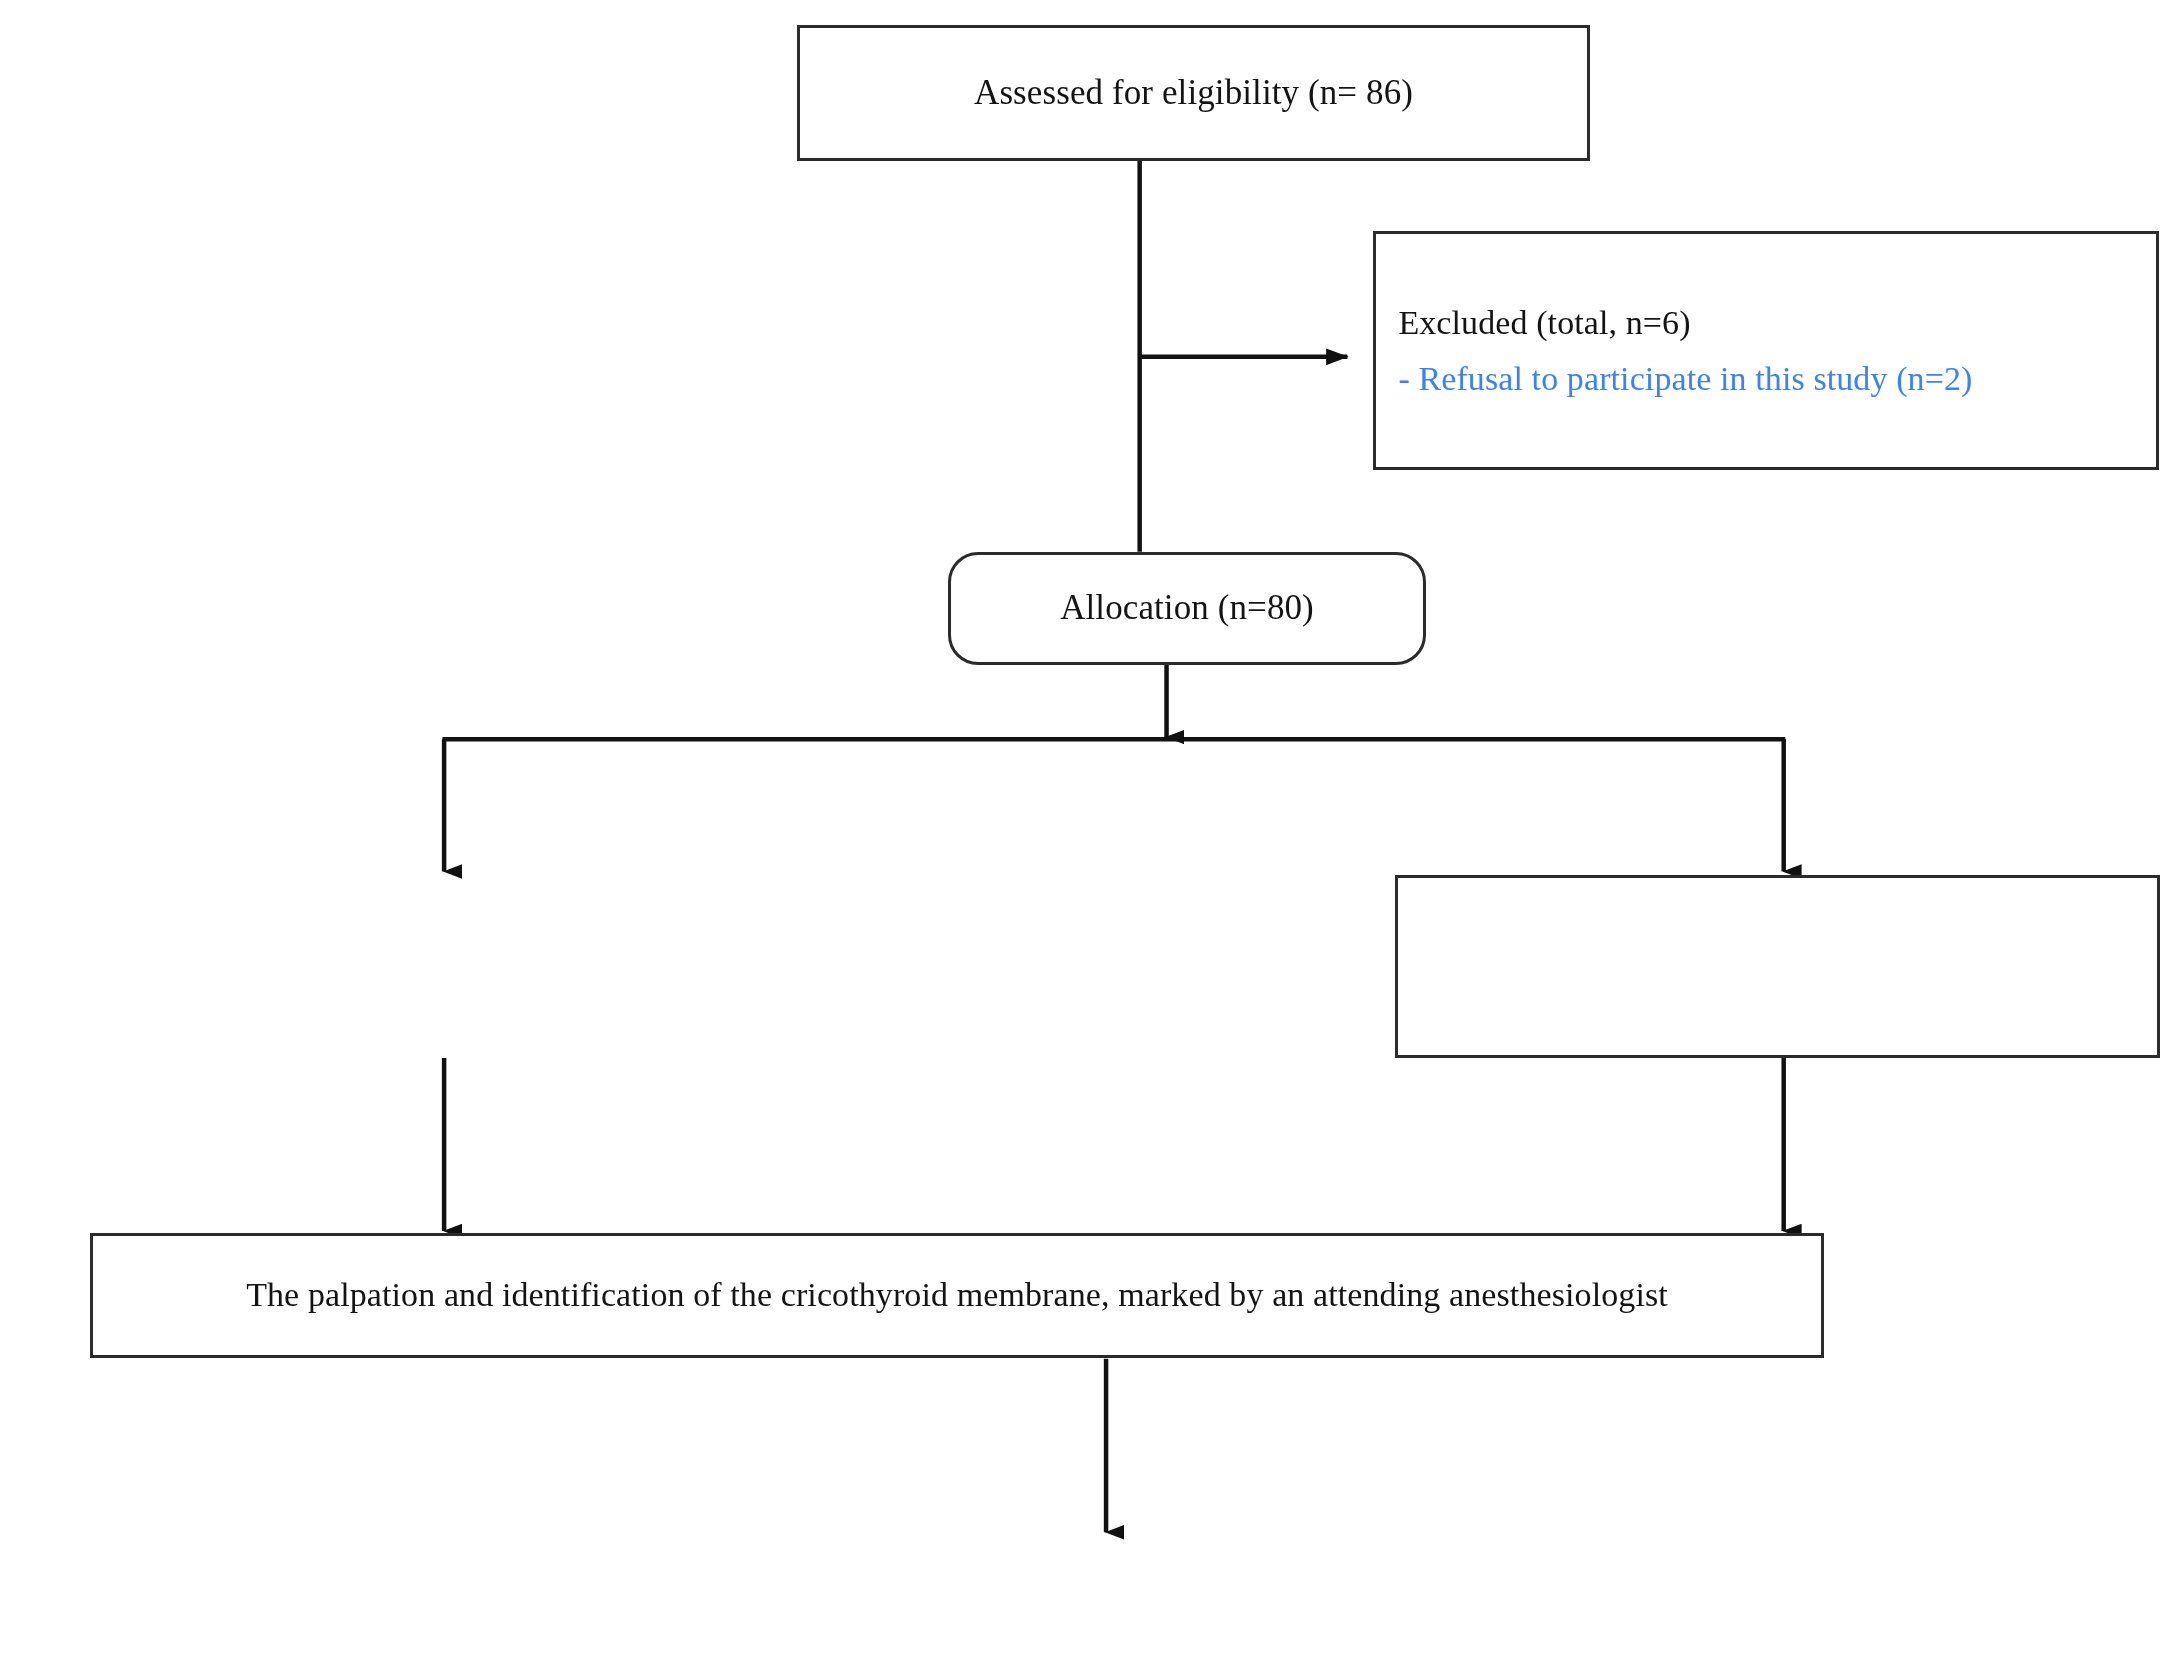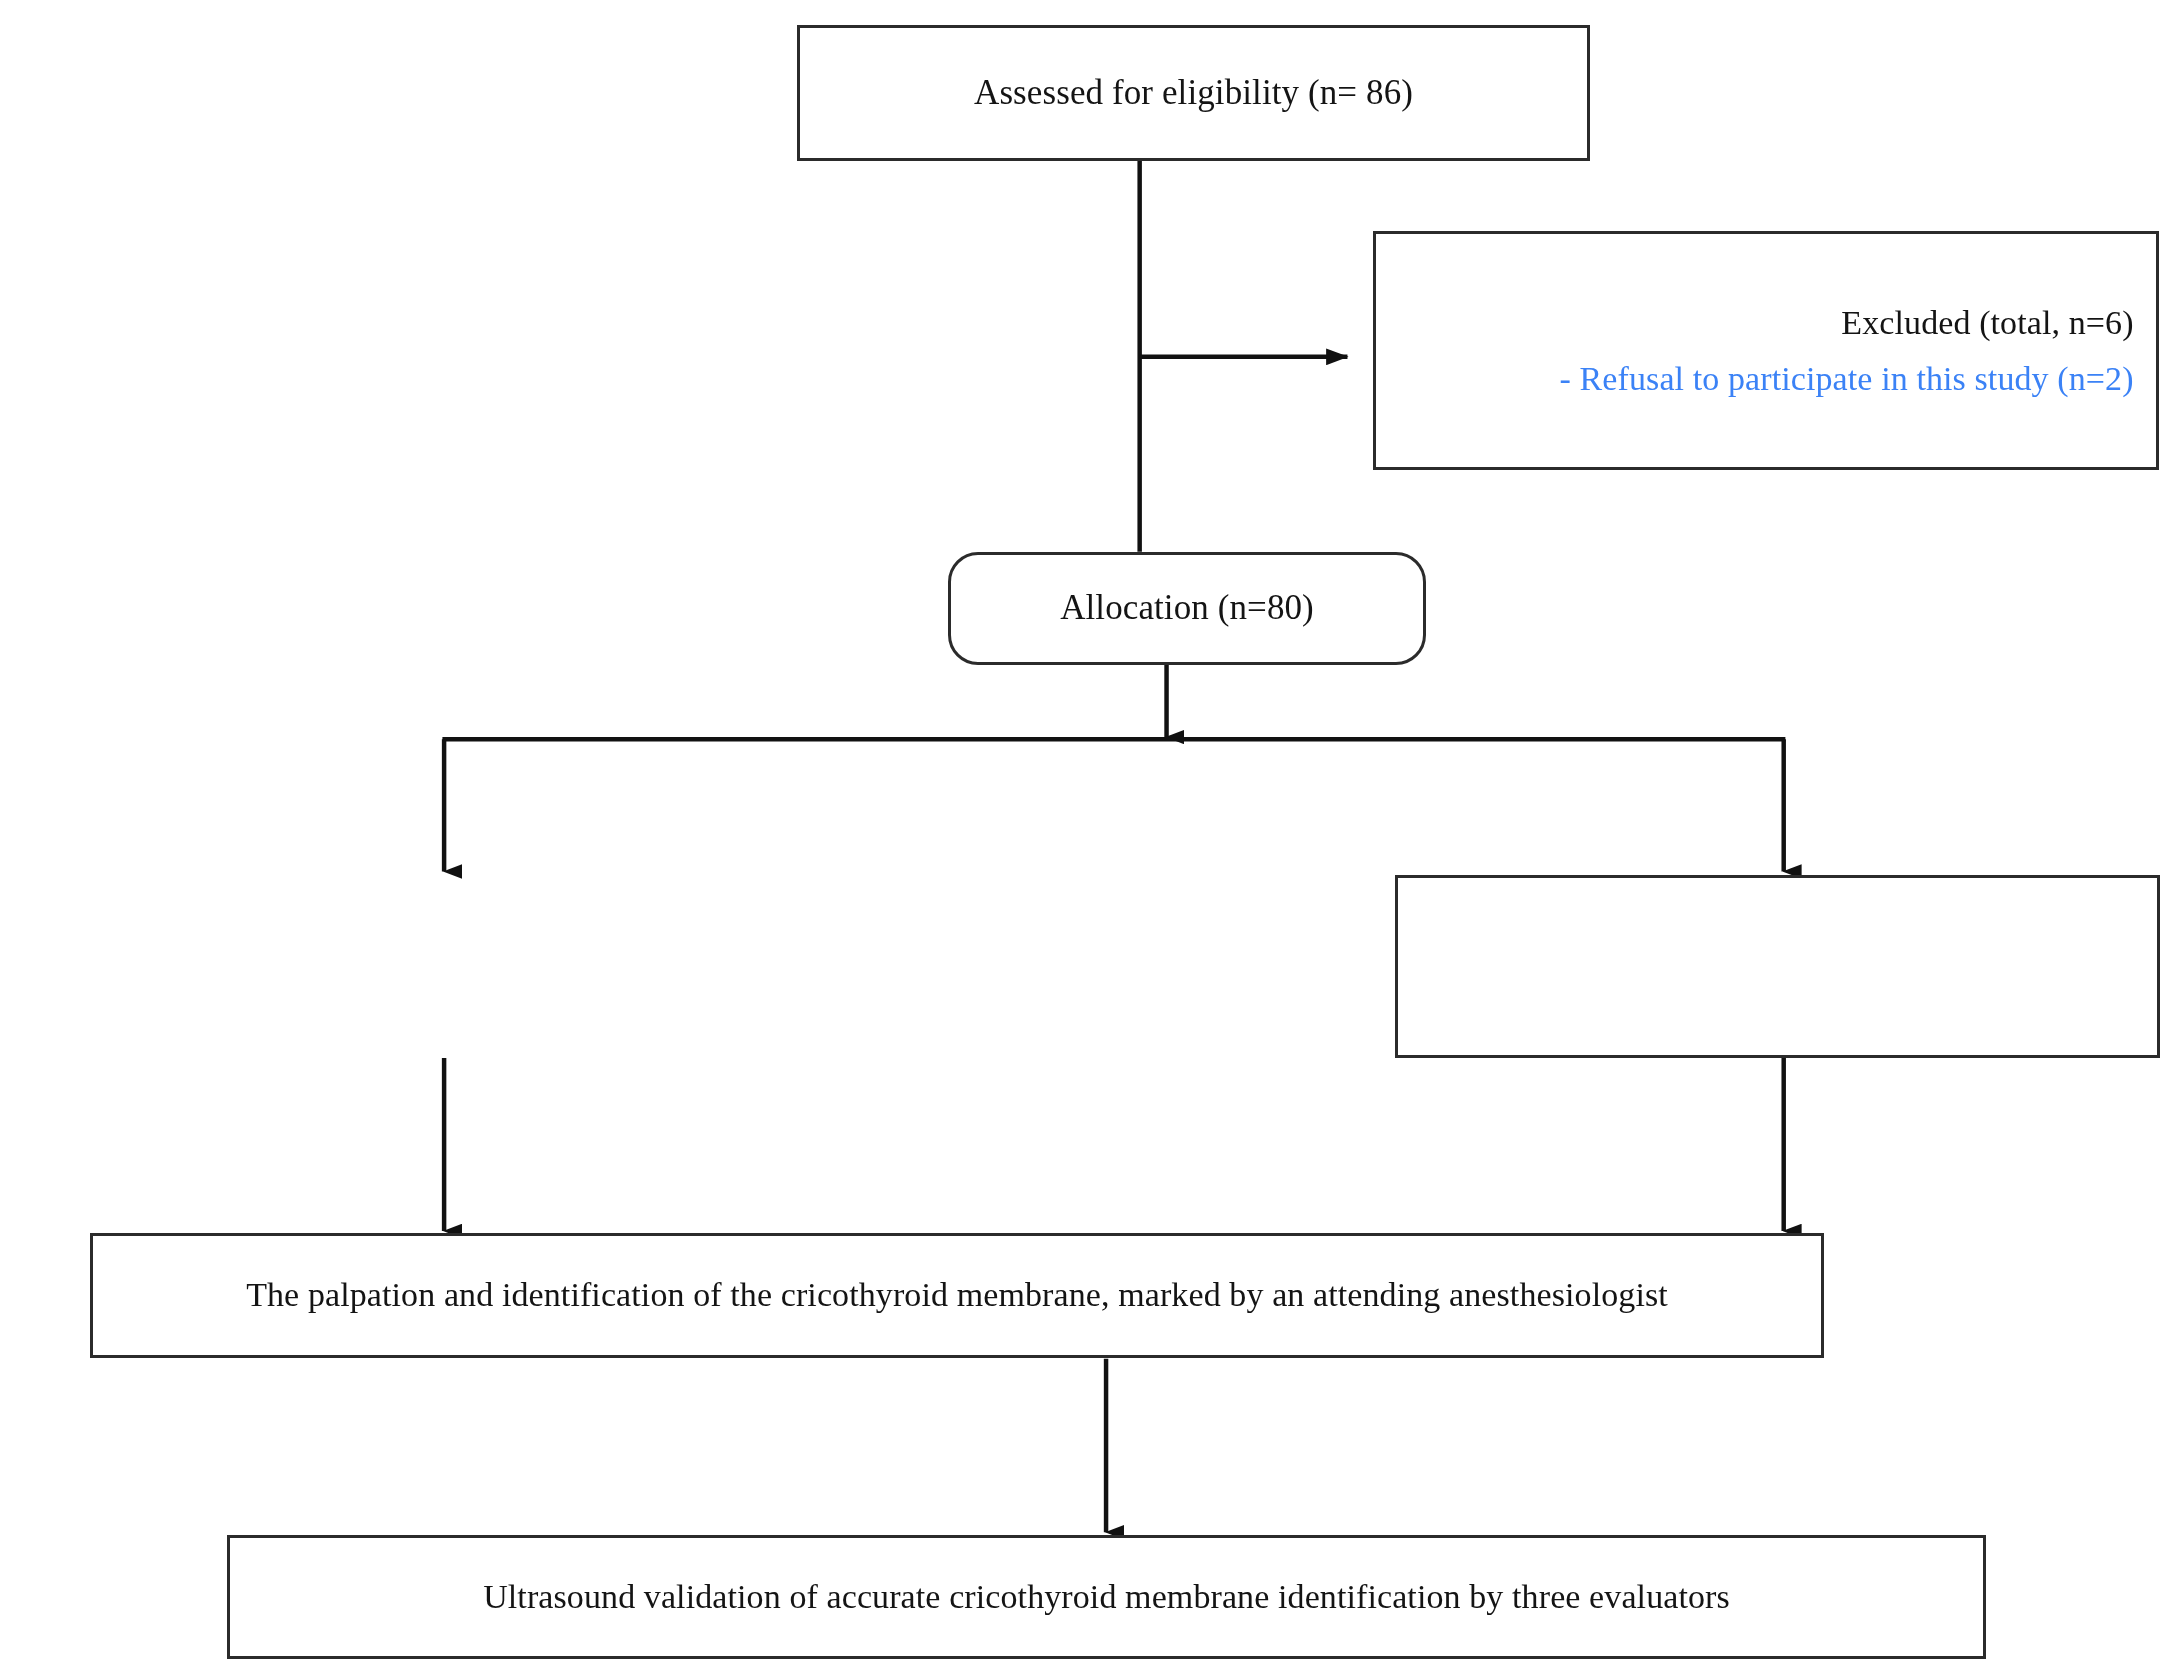--- a/index.html
+++ b/index.html
@@ -21,21 +21,21 @@
     justify-content:center;
   }
   .node .txt{
     font-size:35px;
     line-height:1.55;
     letter-spacing:0.1px;
     text-align:center;
     padding:0 13.4px;
     color:#141414;
   }
-  .node.left-al .txt{text-align:right;width:100%;padding:0 22.4px;}
+  .node.left-al .txt{text-align:left;width:100%;padding:0 22.4px;}
 
   
   #box-assessed{left:797px;top:25px;width:793px;height:136px;}
   #box-excluded{left:1373px;top:231px;width:786px;height:239px;}
   #box-allocation{left:948px;top:552px;width:478px;height:113px;border-radius:30px;}
   #box-control{left:27px;top:875px;width:822px;height:183px;}
   #box-experimental{left:1395px;top:875px;width:765px;height:183px;}
   #box-palpation{left:90px;top:1233px;width:1734px;height:125px;}
   #box-ultrasound{left:227px;top:1535px;width:1759px;height:124px;}
 
@@ -116,18 +116,15 @@
 
   <div class="node left-al" id="box-experimental">
     <div class="txt">
     </div>
   </div>
 
   <div class="node" id="box-palpation">
     <div class="txt">The palpation and identification of the cricothyroid membrane, marked by an attending anesthesiologist</div>
   </div>
 
-  <div class="node" id="box-ultrasound">
-    <div class="txt">Ultrasound validation of accurate cricothyroid membrane identification by three evaluators</div>
-  </div>
 
 </div>
 
 
 </body></html>

